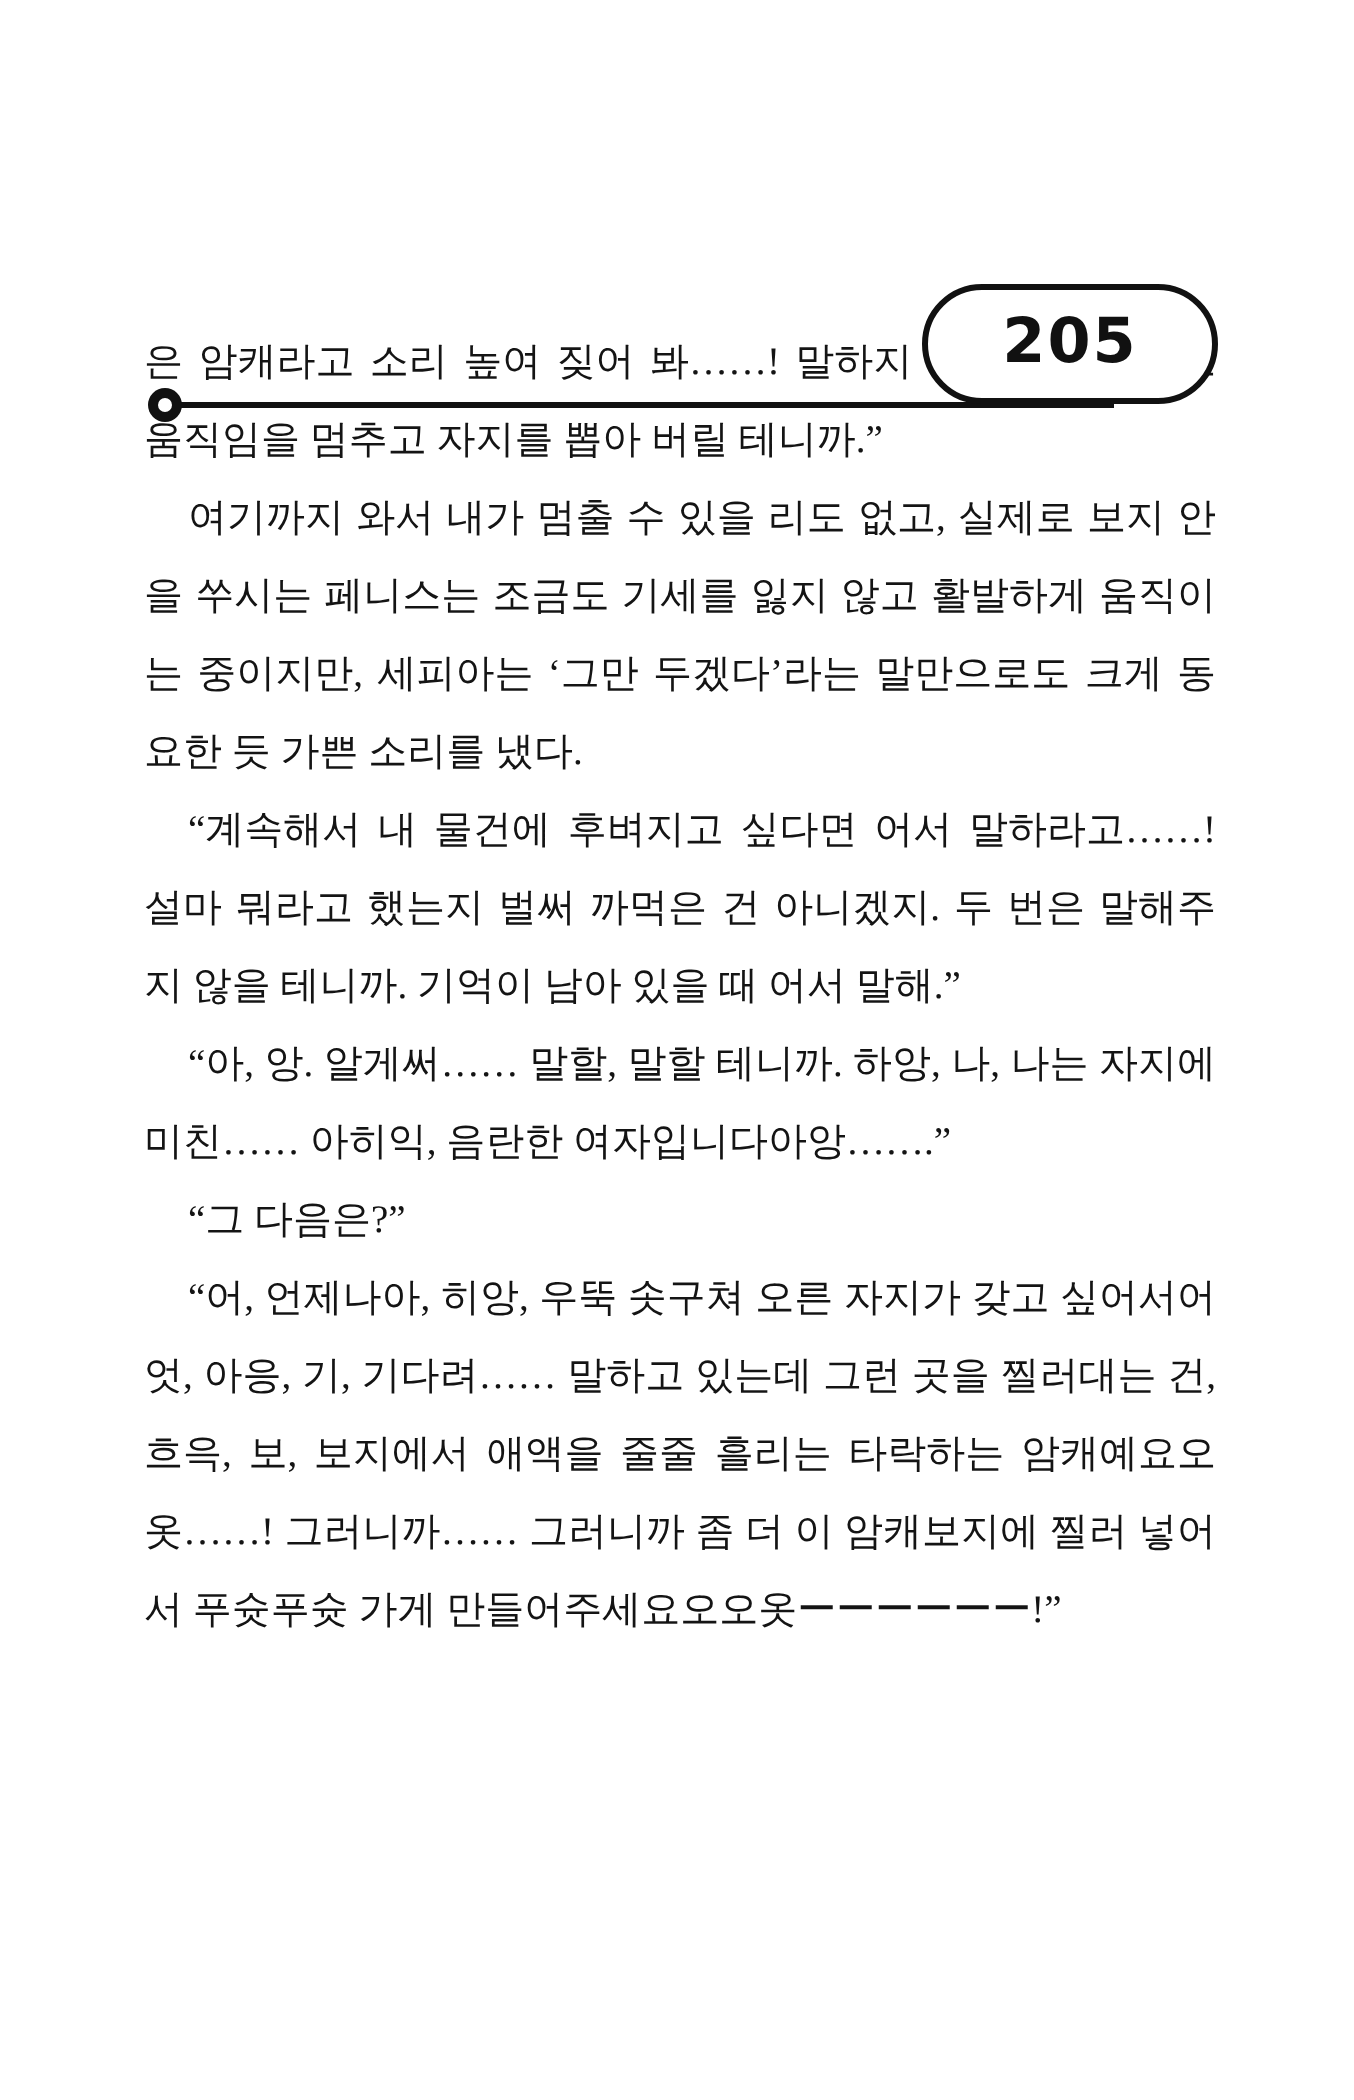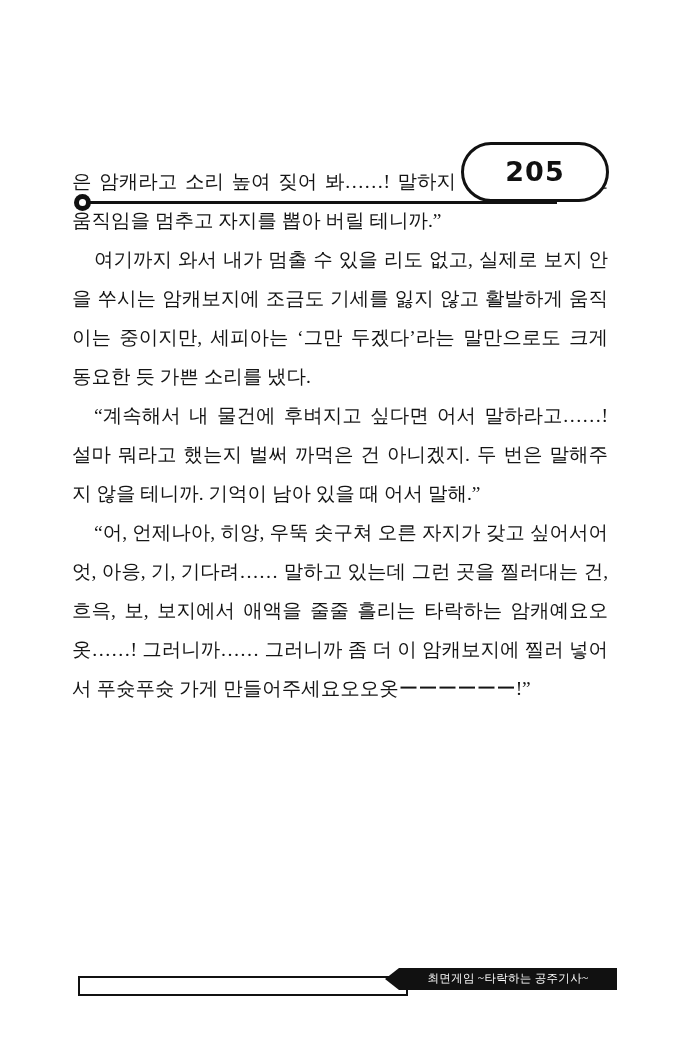--- a/index.html
+++ b/index.html
@@ -43,21 +43,21 @@
     background: #fff;
     box-sizing: border-box;
     display: flex;
     align-items: center;
     justify-content: center;
     z-index: 3;
   }
   .page-number {
     font-family: "DejaVu Sans", sans-serif;
     font-weight: bold;
-    font-size: 27px;
+    font-size: 31px;
     letter-spacing: 1px;
     line-height: 1;
     color: #111;
     transform: translateY(-1px);
   }
 
   .rule {
     position: absolute;
     left: 84px;
     right: 120px;
@@ -164,26 +164,21 @@
   <div class="header">
     <div class="rule"></div>
     <div class="rule-dot"></div>
     <div class="page-number-box">
       <span class="page-number">205</span>
     </div>
   </div>
 
   <div class="body-text">
     <p>은 암캐라고 소리 높여 짖어 봐……! 말하지 않는다면 이대로 움직임을 멈추고 자지를 뽑아 버릴 테니까.”</p>
-    <p class="indent">여기까지 와서 내가 멈출 수 있을 리도 없고, 실제로 보지 안을 쑤시는 암캐보지에 조금도 기세를 잃지 않고 활발하게 움직이는 중이지만, 세피아는 ‘그만 두겠다’라는 말만으로도 크게 동요한 듯 가쁜 소리를 냈다.</p>
+    <p class="indent">여기까지 와서 내가 멈출 수 있을 리도 없고, 실제로 보지 안을 쑤시는 페니스는 조금도 기세를 잃지 않고 활발하게 움직이는 중이지만, 세피아는 ‘그만 두겠다’라는 말만으로도 크게 동요한 듯 가쁜 소리를 냈다.</p>
     <p class="indent">“계속해서 내 물건에 후벼지고 싶다면 어서 말하라고……! 설마 뭐라고 했는지 벌써 까먹은 건 아니겠지. 두 번은 말해주지 않을 테니까. 기억이 남아 있을 때 어서 말해.”</p>
+    <p class="indent">“아, 앙. 알게써…… 말할, 말할 테니까. 하앙, 나, 나는 자지에 미친…… 아히익, 음란한 여자입니다아앙…….”</p>
+    <p class="indent">“그 다음은?”</p>
     <p class="indent">“어, 언제나아, 히앙, 우뚝 솟구쳐 오른 자지가 갖고 싶어서어엇, 아응, 기, 기다려…… 말하고 있는데 그런 곳을 찔러대는 건, 흐윽, 보, 보지에서 애액을 줄줄 흘리는 타락하는 암캐예요오옷……! 그러니까…… 그러니까 좀 더 이 암캐보지에 찔러 넣어서 푸슛푸슛 가게 만들어주세요오오옷ーーーーーー!”</p>
   </div>
 
-  <div class="footer">
-    <div class="footer-bar-left"></div>
-    <div class="footer-notch"></div>
-    <div class="footer-bar-right">
-      <span class="footer-title">최면게임 ~타락하는 공주기사~</span>
-    </div>
-  </div>
 
 </div>
 
 </body></html>

